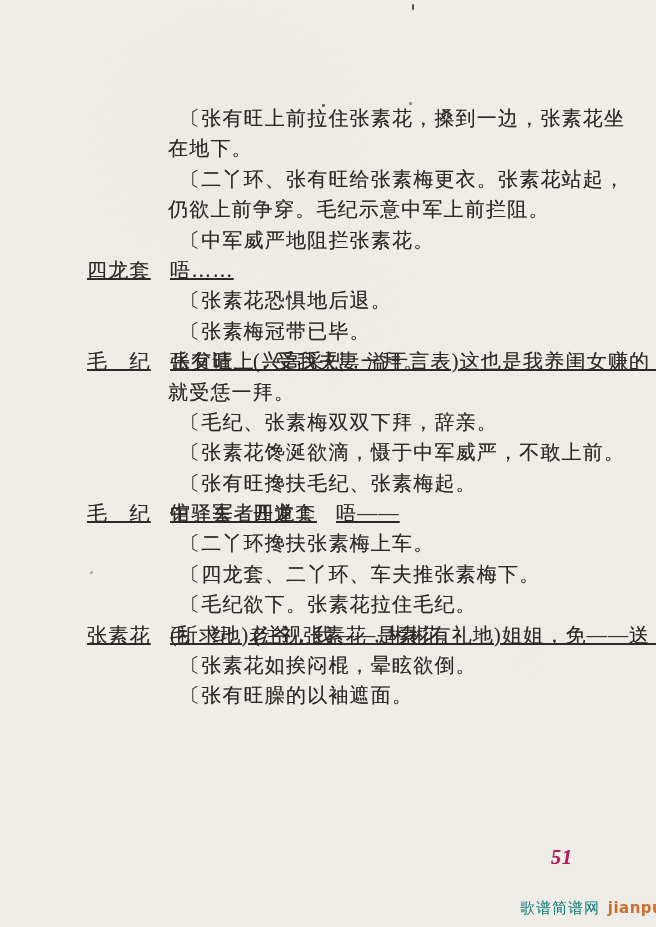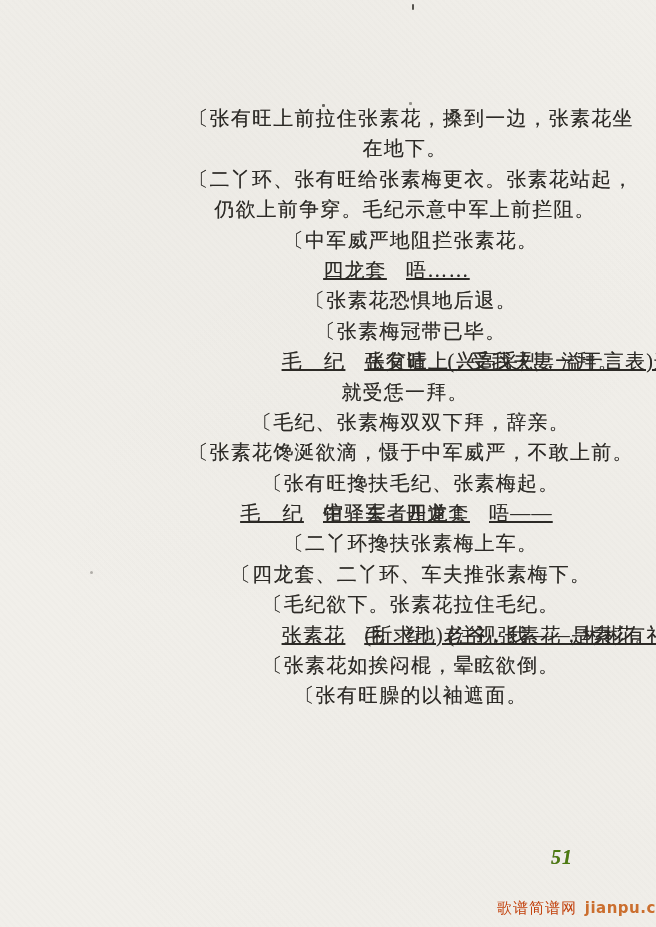--- a/index.html
+++ b/index.html
@@ -14,21 +14,20 @@
     background-color: #f1efea;
     background-image:
       radial-gradient(circle at 35% 15%, rgba(120,115,105,0.03), transparent 55%),
       radial-gradient(circle at 80% 70%, rgba(120,115,105,0.025), transparent 60%),
       repeating-linear-gradient(47deg, rgba(90,85,78,0.012) 0 2px, transparent 2px 5px);
     font-family: "Liberation Serif", "DejaVu Serif", serif;
   }
   .page {
     position: absolute;
     inset: 0;
-    text-align: center;
   }
   .text-block {
     position: absolute;
     left: 87px;
     top: 103px;
     width: 555px;
   }
   .line {
     height: 30.4px;
     line-height: 30.4px;
@@ -48,35 +47,36 @@
     white-space: pre;
     text-decoration: underline;
   }
   .page-number {
     position: absolute;
     left: 551px;
     top: 846px;
     font-size: 20px;
     font-weight: bold;
     font-style: italic;
-    color: #4d7c0f;
+    color: #be185d;
     letter-spacing: 1px;
     text-shadow: 0 0 0.5px rgba(52,49,43,0.6);
   }
   .watermark {
     position: absolute;
     left: 497px;
     top: 899px;
     font-size: 15px;
     white-space: nowrap;
   }
   .watermark .wm-name {
-    color: #c2410c;
+    color: #0f766e;
     letter-spacing: 1px;
     font-family: "Liberation Serif", "DejaVu Serif", serif;
+    margin-left: 23px;
   }
   .watermark .wm-url {
     color: #cb6f2f;
     font-weight: bold;
     font-family: "DejaVu Sans", "Liberation Sans", sans-serif;
     letter-spacing: 0.5px;
     margin-left: 4px;
   }
   .speck {
     position: absolute;

